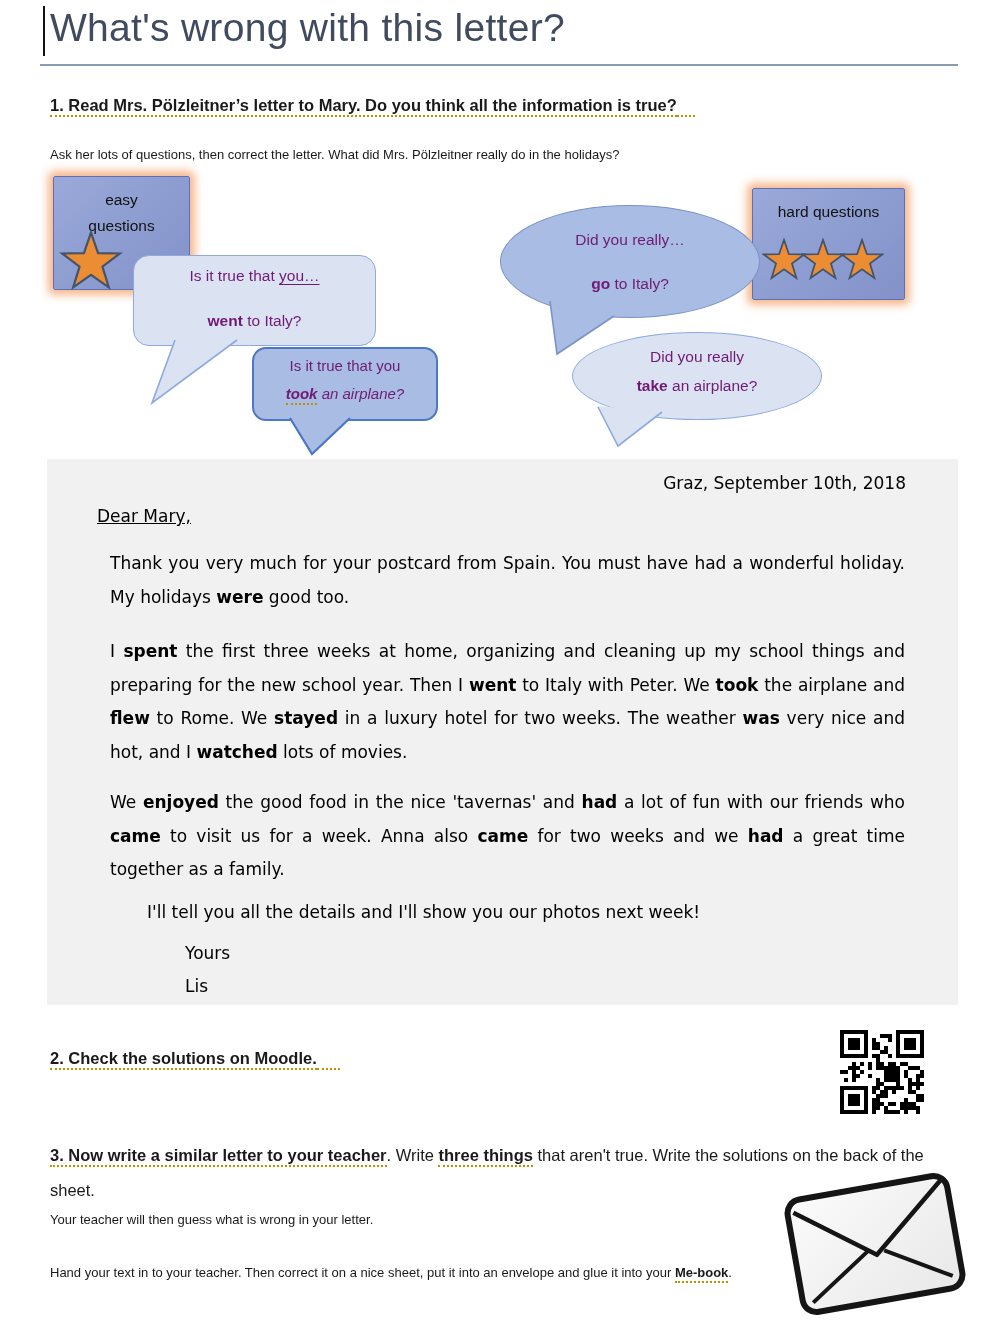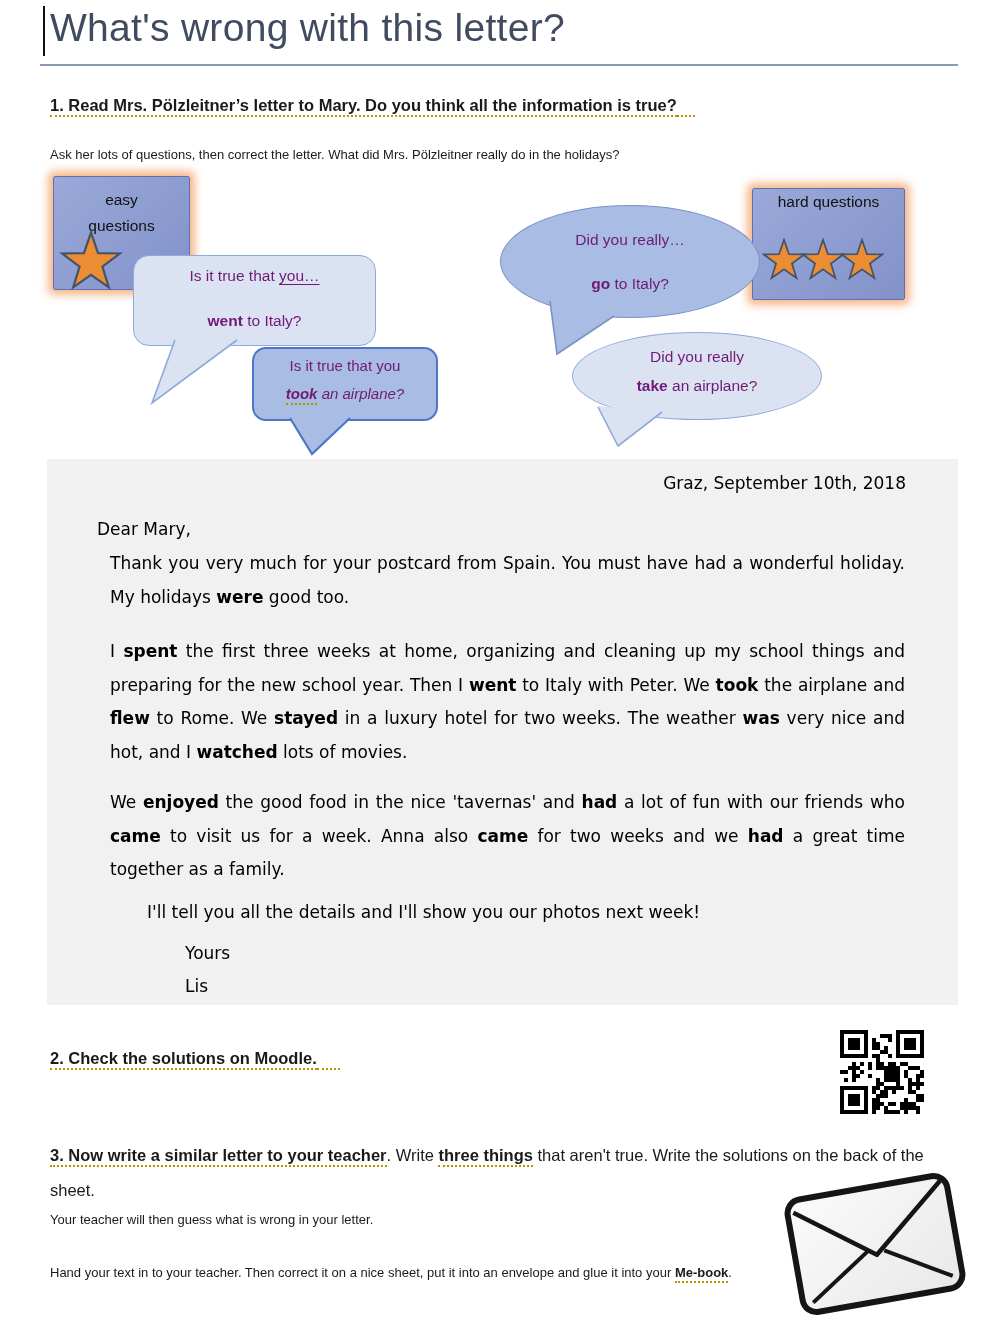--- a/index.html
+++ b/index.html
@@ -18,42 +18,42 @@
   .b{font-weight:bold;}
   .u{text-decoration:underline;text-underline-offset:3px;}
   .du{border-bottom:2.4px dotted #bf8f00;padding-bottom:1px;margin-top:42px;}
 
   
   .label-box{background:linear-gradient(135deg,#9aa9d8 0%,#8292ca 100%);
              border:1.6px solid #5f6fb4;border-radius:2px;
              box-shadow:0 0 9px 5px rgba(244,170,120,.85);
              text-align:center;font-size:15.5px;color:#111;line-height:26px;}
   .easy-box{left:53px;top:176px;width:137px;height:114px;padding-top:10px;box-sizing:border-box;}
-  .hard-box{left:752px;top:188px;width:153px;height:112px;box-sizing:border-box;}
+  .hard-box{left:752px;top:188px;width:153px;height:112px;padding-top:10px;box-sizing:border-box;}
   .stars-row{left:762px;top:238px;display:flex;gap:0px;}
 
   
   .bubble{box-sizing:border-box;text-align:center;font-size:15.5px;color:#701a75;z-index:2;}
   .bubble-rect-light{left:133px;top:255px;width:243px;height:91px;background:#dbe3f3;
       border:1.6px solid #8ea9db;border-radius:16px;}
   .bubble-rect-dark{left:252px;top:347px;width:186px;height:74px;background:#a9bce3;
       border:2.2px solid #4c77c5;border-radius:14px;font-size:15px;}
   .bubble-oval-go{left:500px;top:205px;width:260px;height:113px;background:#a9bce3;
       border:1.6px solid #7b92c6;border-radius:50%;}
   .bubble-oval-take{left:572px;top:332px;width:250px;height:88px;background:#dbe3f3;
       border:1.6px solid #8ea9db;border-radius:50%;}
   .bubble .ln{position:absolute;left:0;right:0;}
   .tail{position:absolute;z-index:3;}
 
   
   .letter-panel{left:47px;top:459px;width:911px;height:546px;background:#f1f1f1;
       font-family:"DejaVu Sans",sans-serif;font-size:17px;color:#000;}
   .letter-panel .lp{position:absolute;line-height:33.5px;}
   .lp-date{top:8px;right:52px;}
-  .lp-sal{top:54px;left:50px;}
+  .lp-sal{top:41px;left:50px;text-decoration:underline;}
   .lp-par{left:63px;width:795px;text-align:justify;}
 
   
   .qr-box{left:840px;top:1030px;width:84px;height:84px;}
   .envelope{left:790px;top:1183px;width:170px;height:122px;transform:rotate(-10deg);}
 </style>
 </head>
 <body>
 
 <div class="page">

